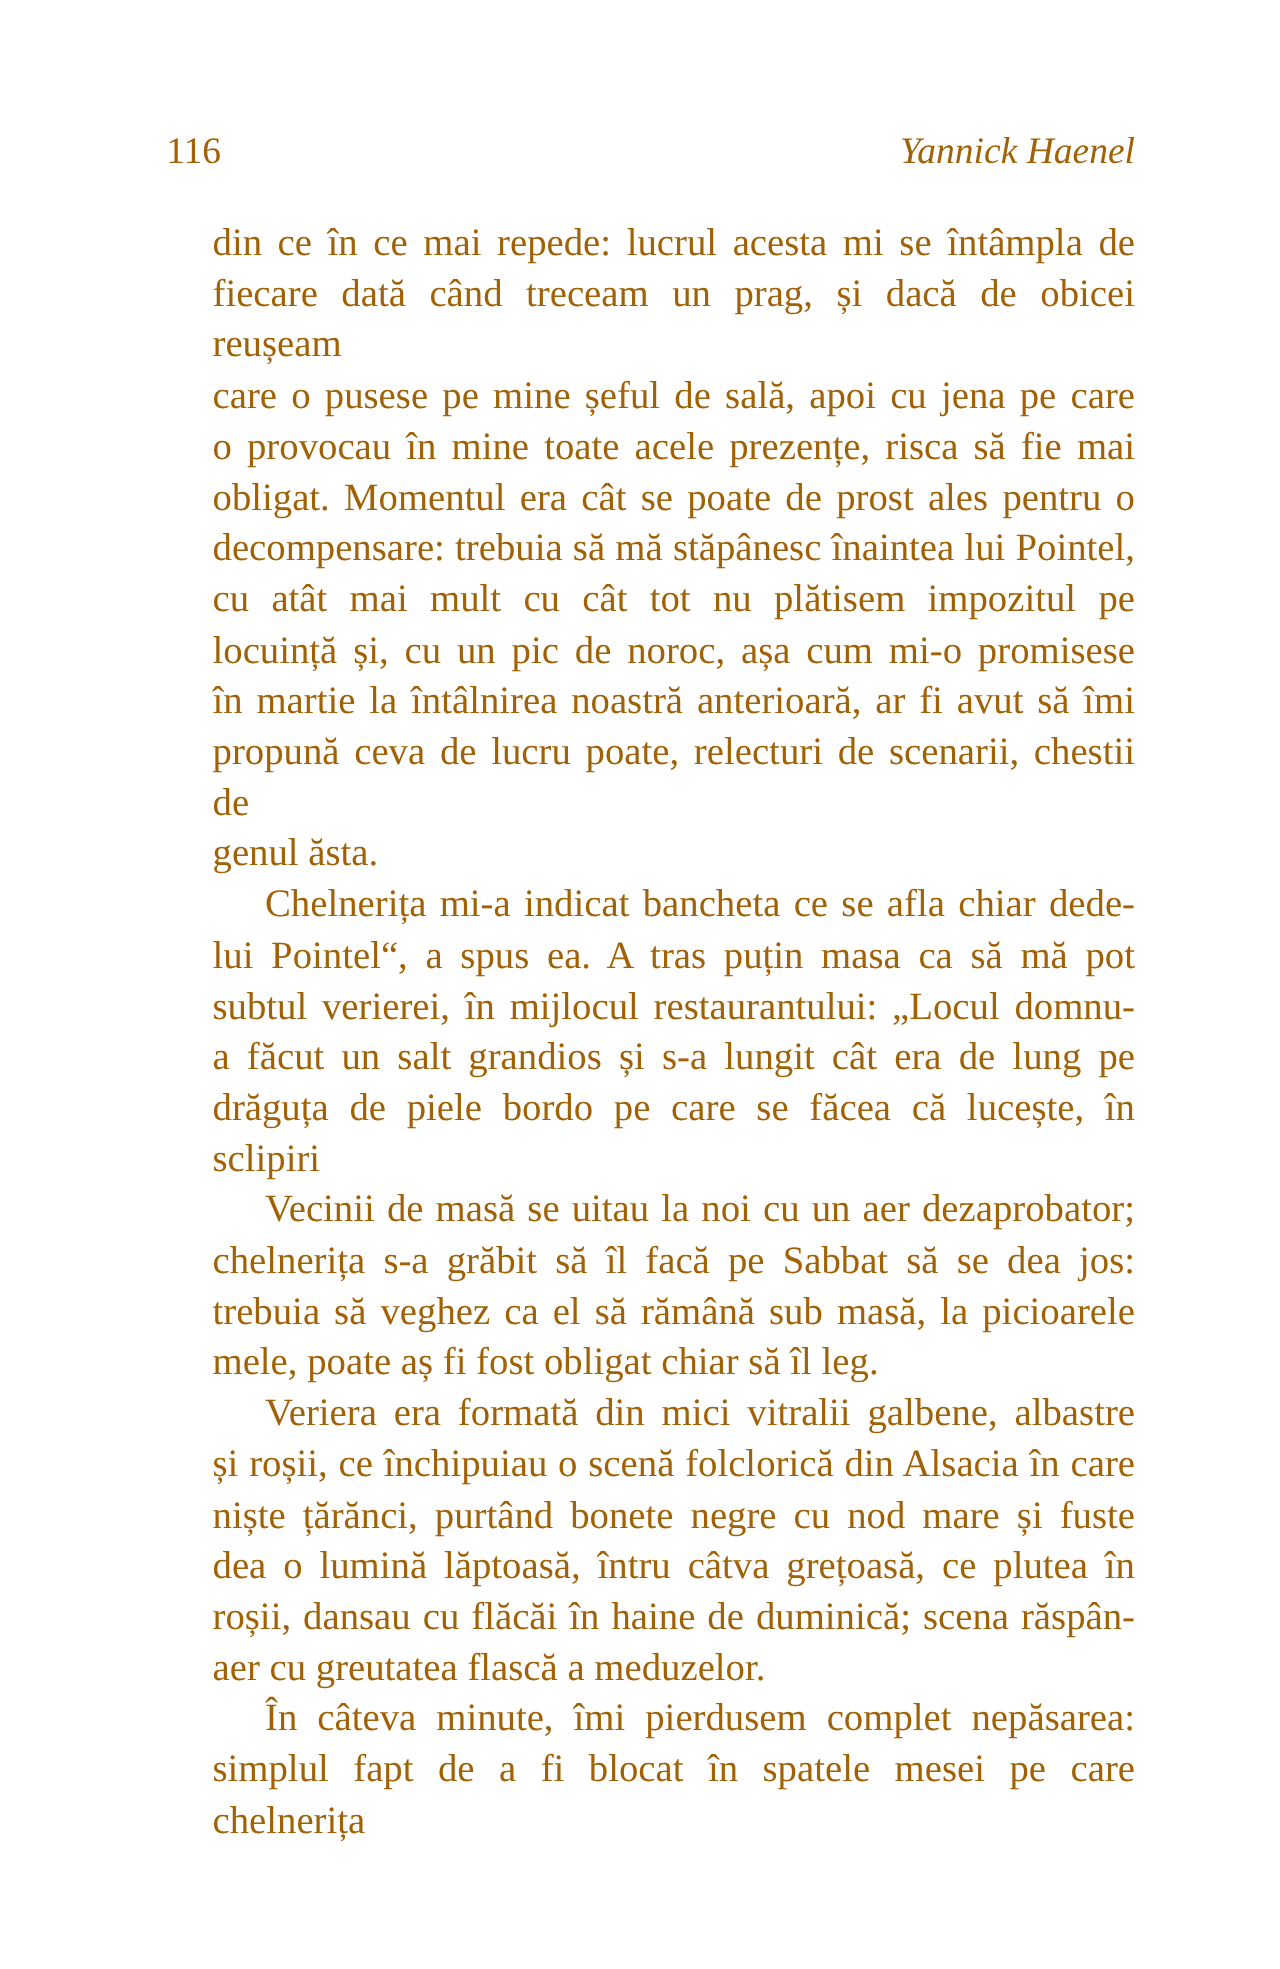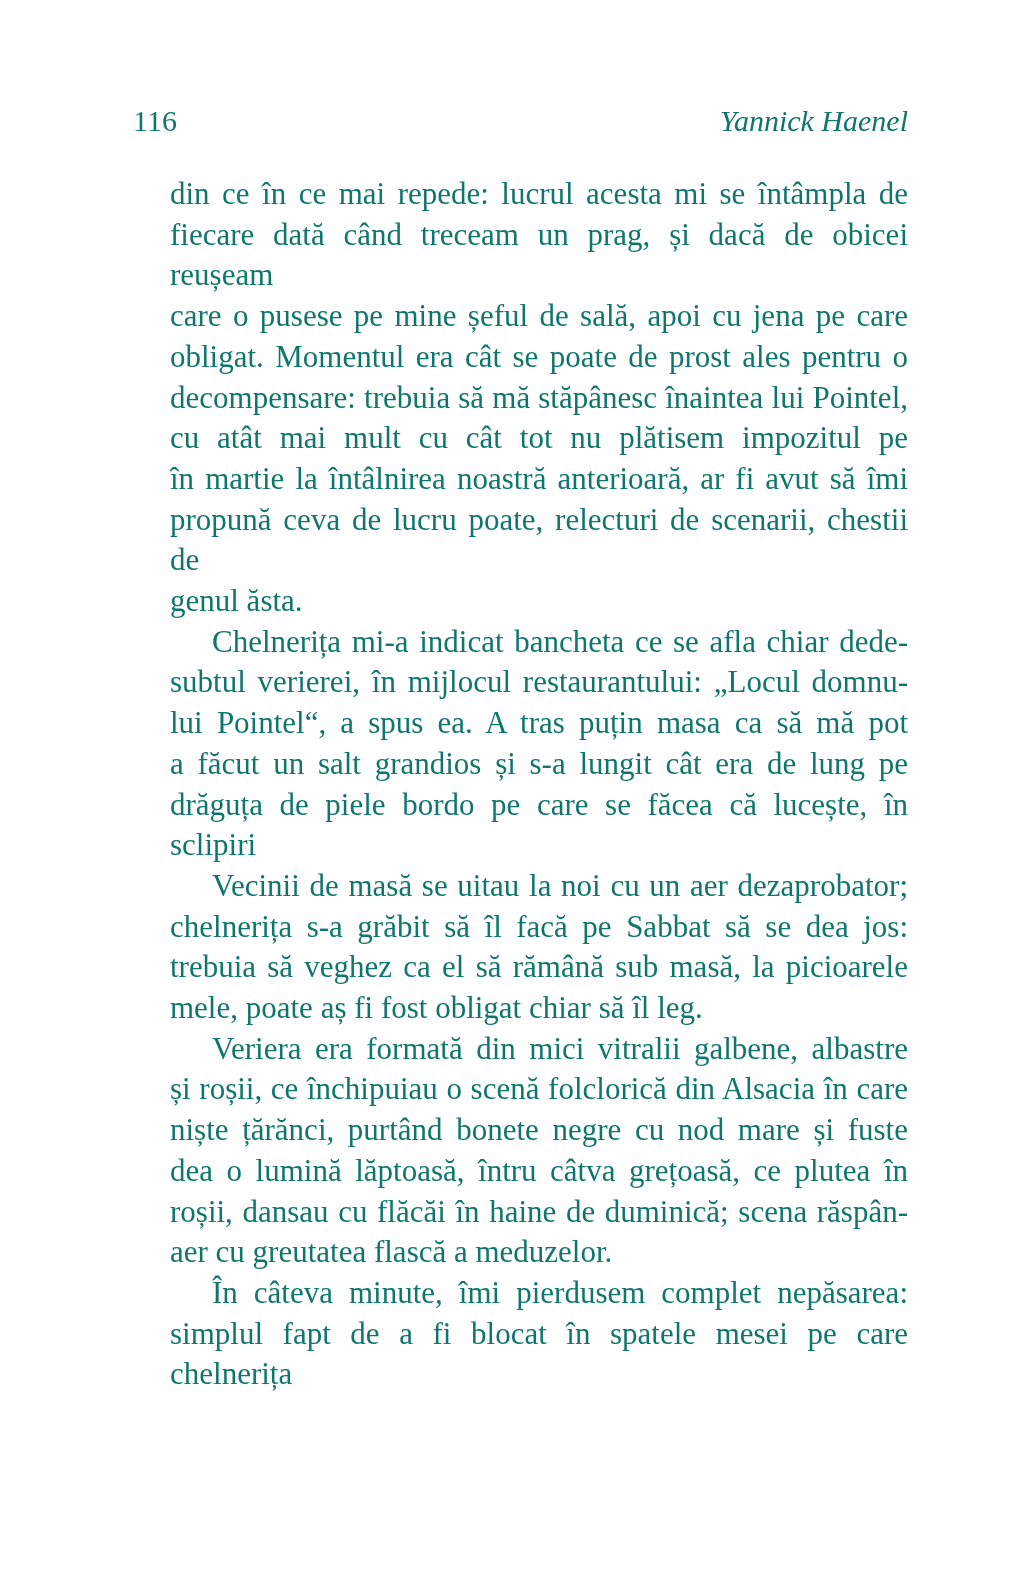--- a/index.html
+++ b/index.html
@@ -6,21 +6,21 @@
     margin: 0;
     padding: 0;
     background: #ffffff;
   }
   .page {
     position: relative;
     width: 1024px;
     height: 1575px;
     box-sizing: border-box;
     background: #ffffff;
-    color: #0f766e;
+    color: #a16207;
     padding: 0 116px 0 133px;
     overflow: hidden;
     font-family: "Liberation Serif", "DejaVu Serif", serif;
   }
   .running-header {
     display: flex;
     justify-content: space-between;
     align-items: baseline;
     padding-top: 106px;
     font-size: 30px;
@@ -70,32 +70,34 @@
     <span class="folio">116</span>
     <span class="author">Yannick Haenel</span>
   </div>
 
   <div class="body-text">
 
     <div class="para">
       <div class="ln j">din ce în ce mai repede: lucrul acesta mi se întâmpla de</div>
       <div class="ln j">fiecare dată când treceam un prag, și dacă de obicei reușeam</div>
       <div class="ln j">care o pusese pe mine șeful de sală, apoi cu jena pe care</div>
+      <div class="ln j">o provocau în mine toate acele prezențe, risca să fie mai</div>
       <div class="ln j">obligat. Momentul era cât se poate de prost ales pentru o</div>
       <div class="ln j">decompensare: trebuia să mă stăpânesc înaintea lui Pointel,</div>
       <div class="ln j">cu atât mai mult cu cât tot nu plătisem impozitul pe</div>
+      <div class="ln j">locuință și, cu un pic de noroc, așa cum mi-o promisese</div>
       <div class="ln j">în martie la întâlnirea noastră anterioară, ar fi avut să îmi</div>
       <div class="ln j">propună ceva de lucru poate, relecturi de scenarii, chestii de</div>
       <div class="ln e">genul ăsta.</div>
     </div>
 
     <div class="para">
       <div class="ln j ind">Chelnerița mi-a indicat bancheta ce se afla chiar dede-</div>
+      <div class="ln j">lui Pointel“, a spus ea. A tras puțin masa ca să mă pot</div>
       <div class="ln j">subtul verierei, în mijlocul restaurantului: „Locul domnu-</div>
-      <div class="ln j">lui Pointel“, a spus ea. A tras puțin masa ca să mă pot</div>
       <div class="ln j">a făcut un salt grandios și s-a lungit cât era de lung pe</div>
       <div class="ln j">drăguța de piele bordo pe care se făcea că lucește, în sclipiri</div>
     </div>
 
     <div class="para">
       <div class="ln j ind">Vecinii de masă se uitau la noi cu un aer dezaprobator;</div>
       <div class="ln j">chelnerița s-a grăbit să îl facă pe Sabbat să se dea jos:</div>
       <div class="ln j">trebuia să veghez ca el să rămână sub masă, la picioarele</div>
       <div class="ln e">mele, poate aș fi fost obligat chiar să îl leg.</div>
     </div>

